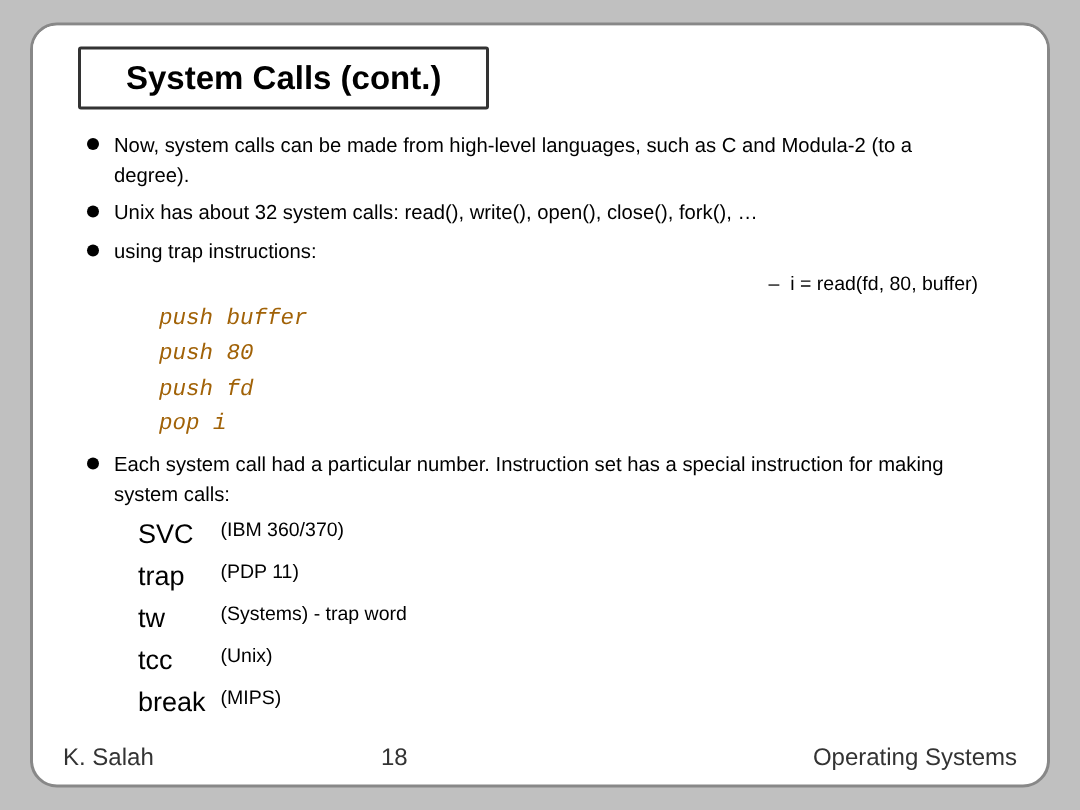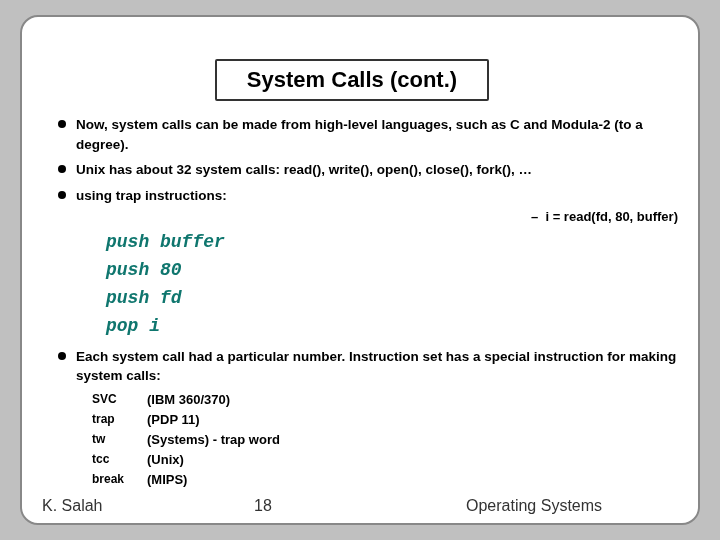--- a/index.html
+++ b/index.html
@@ -22,39 +22,36 @@
       border: 2px solid #888;
       display: flex;
       flex-direction: column;
       overflow: hidden;
       position: relative;
     }
 
     .slide-title-bar {
       background: #ffffff;
       padding: 14px 46px 10px 30px;
-      text-align: center;
-      margin-top: 28px;
     }
 
     .slide-title {
       display: inline-block;
       border: 2px solid #333;
       padding: 6px 30px;
       font-size: 22px;
       font-weight: bold;
       color: #000;
       border-radius: 2px;
     }
 
     .slide-content {
       flex: 1;
-      padding: 4px 20px 0 36px;
+      padding: 4px 46px 0 36px;
       overflow: hidden;
-      font-weight: bold;
     }
 
     .bullet-list {
       list-style: none;
       padding: 0;
     }
 
     .bullet-list > li {
       display: flex;
       align-items: flex-start;
@@ -87,60 +84,60 @@
 
     .sub-item-dash {
       margin-left: 0;
     }
 
     .code-block {
       margin-left: 30px;
       margin-top: 2px;
       font-family: 'Courier New', monospace;
       font-style: italic;
-      font-size: 18px;
+      font-size: 15px;
       line-height: 1.55;
-      color: #0f766e;
+      color: #a16207;
     }
 
     .svc-table {
       margin-left: 16px;
       margin-top: 4px;
       font-size: 13px;
       line-height: 1.55;
     }
 
     .svc-row {
       display: flex;
     }
 
     .svc-cmd {
       width: 55px;
-      font-size: 12px;
+      font-size: 18px;
     }
 
     .svc-desc {
       font-size: 13px;
     }
 
     .slide-footer {
       display: flex;
       justify-content: space-between;
       align-items: center;
       padding: 5px 20px 8px 20px;
       font-size: 16px;
       color: #333;
     }
 
     .footer-left, .footer-center, .footer-right {
       flex: 1;
       text-align: left;
     }
     .footer-left { text-align: left; }
-    .footer-right { text-align: left; }
+    .footer-right { text-align: right; }
   </style>
 </head>
 <body>
 
 <div class="slide">
 
   <div class="slide-title-bar">
     <span class="slide-title">System Calls (cont.)</span>
   </div>
 

